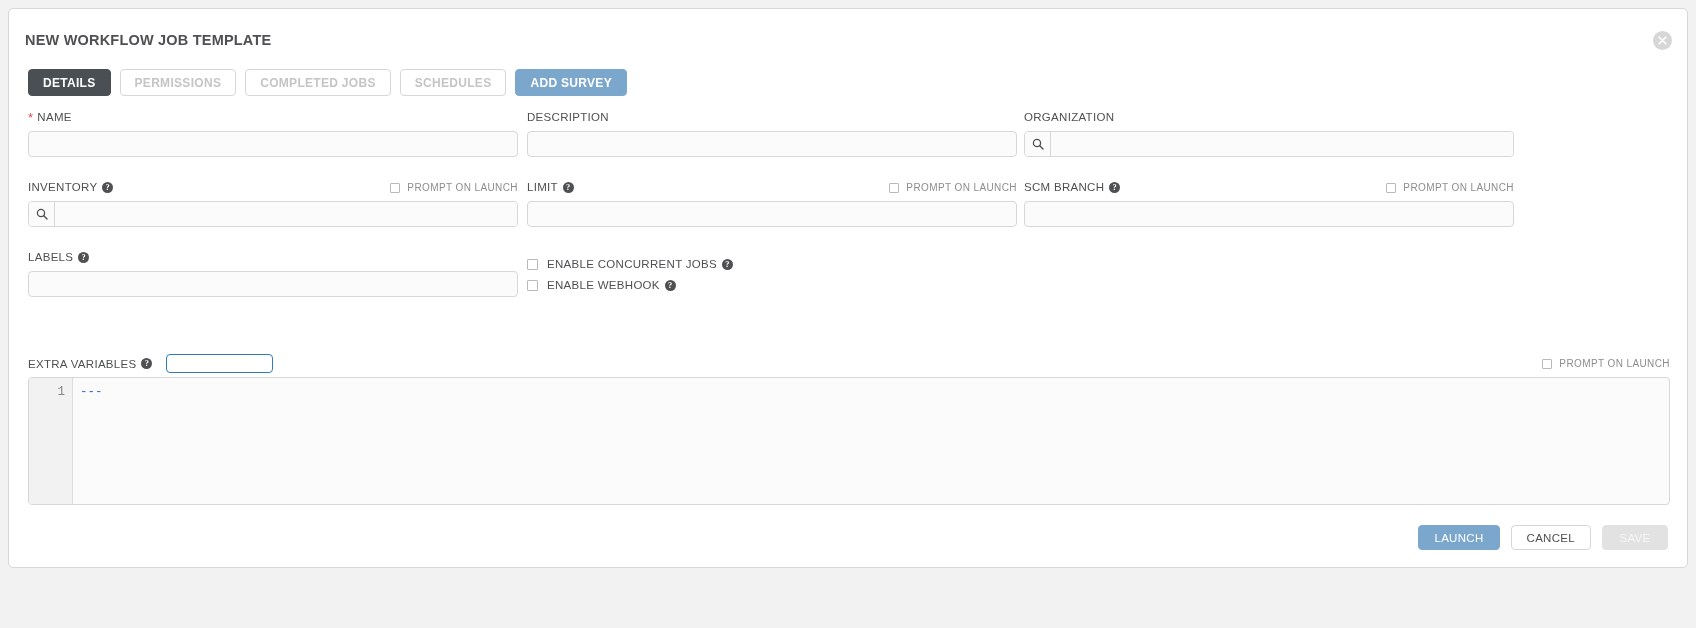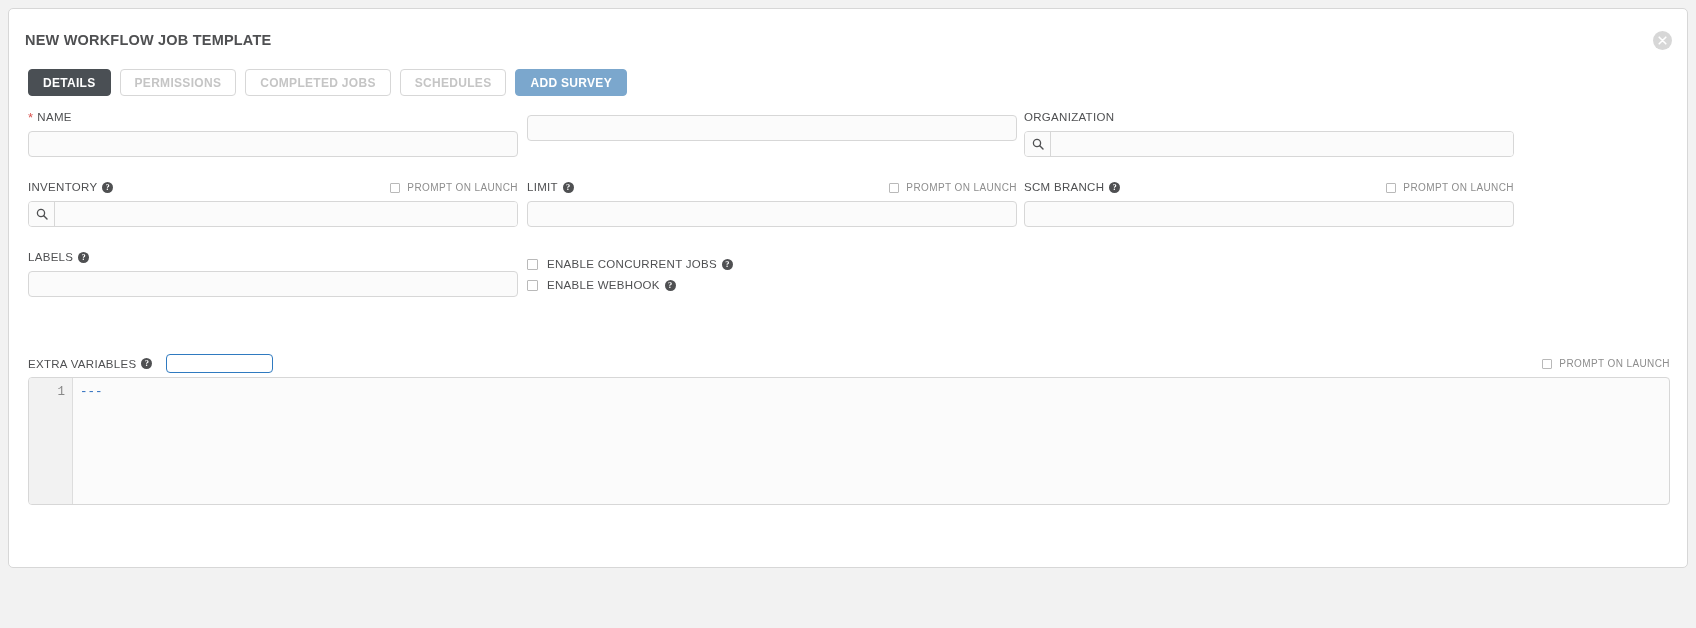--- a/index.html
+++ b/index.html
@@ -251,20 +251,23 @@
 
     <div class="col1" style="top:0;">
       <div class="fl">
         <span class="req">*</span>
         <span>NAME</span>
       </div>
       <input class="inp" placeholder="" style="">
     </div>
 
     <div class="col2" style="top:0;">
+      <div class="fl">
+        <span>DESCRIPTION</span>
+      </div>
       <input class="inp" placeholder="" style="">
     </div>
 
     <div class="col3" style="top:0;">
       <div class="fl">
         <span>ORGANIZATION</span>
       </div>
       <div class="search-wrap">
         <div class="search-btn">
           <svg width="12" height="12" viewBox="0 0 12 12">
@@ -368,14 +371,19 @@
       <span class="cbx"></span>
       <span class="pol-label">PROMPT ON LAUNCH</span>
     </div>
   </div>
 
   <div class="editor">
     <div class="gutter">1</div>
     <div class="code">---</div>
   </div>
 
+  <div class="footer">
+    <div class="btn launch">LAUNCH</div>
+    <div class="btn">CANCEL</div>
+    <div class="btn save">SAVE</div>
+  </div>
 
 </div>
 
 </body></html>

